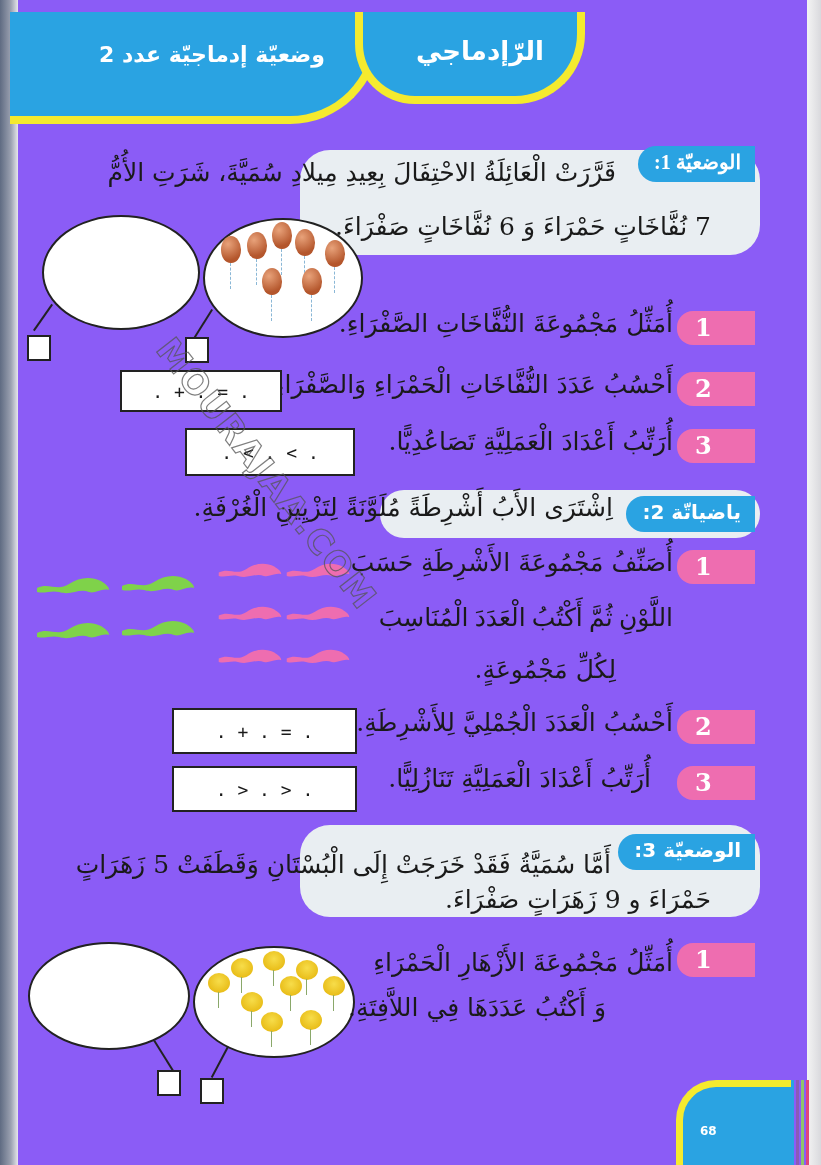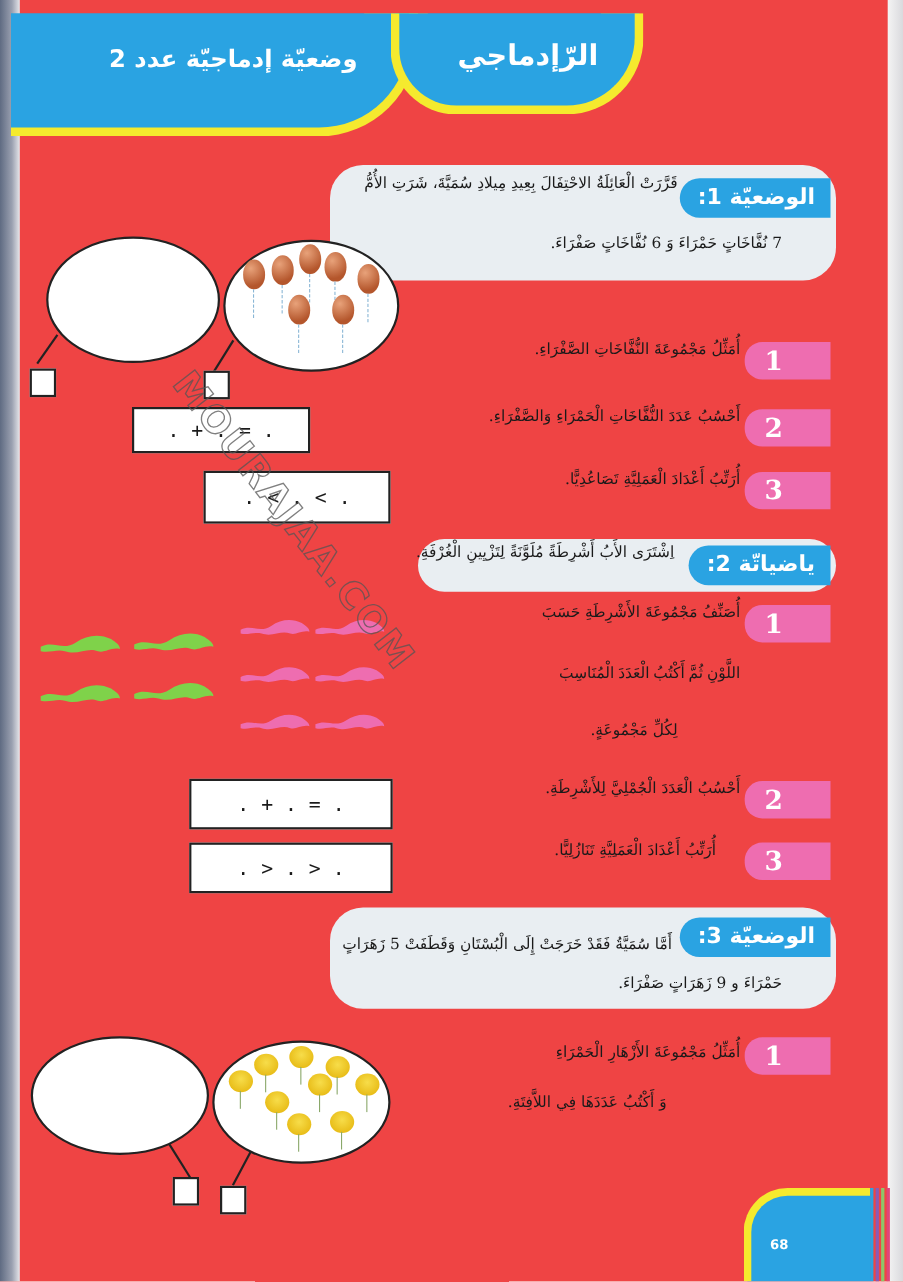--- a/index.html
+++ b/index.html
@@ -1,21 +1,21 @@
 <!DOCTYPE html>
 <html><head>
   <meta charset="utf-8">
   <style>
     * { box-sizing: border-box; margin: 0; padding: 0; }
     html, body { width: 821px; height: 1165px; overflow: hidden; background: #ffffff; }
     body { position: relative; font-family: "DejaVu Serif", serif; color: #1a1a1a; }
 
     .page {
       position: absolute; left: 0; top: 0; width: 821px; height: 1165px;
-      background: #ef4444;
+      background: #8b5cf6;
     }
     .spine-left {
       position: absolute; left: 0; top: 0; width: 18px; height: 1165px;
       background: linear-gradient(to right, #5f6b82, #9aa0b0 60%, #e6e6ea);
     }
     .spine-right {
       position: absolute; right: 0; top: 0; width: 14px; height: 1165px;
       background: linear-gradient(to right, #f4f4f4, #d9d9dd);
     }
 
@@ -52,21 +52,21 @@
       background: #2aa3e2; color: #fff;
       font-family: "DejaVu Sans", sans-serif; font-weight: bold; font-size: 20px;
       border-radius: 18px 0 0 18px;
       padding: 4px 14px 0 16px; direction: rtl; white-space: nowrap;
     }
     .sit-bg {
       position: absolute; background: #e9eef2; border-radius: 30px;
     }
 
     .line {
-      position: absolute; direction: rtl; text-align: right; font-size: 14px; white-space: nowrap;
+      position: absolute; direction: rtl; text-align: right; font-size: 25px; white-space: nowrap;
     }
 
     .num-badge {
       position: absolute; right: 66px; width: 78px; height: 34px;
       background: #ee6db0; color: #fff; font-weight: bold; font-size: 24px;
       border-radius: 16px 0 0 16px; text-align: left; padding-left: 18px; line-height: 34px;
       font-family: "DejaVu Serif", serif;
     }
 
     .ans-box {
@@ -132,21 +132,21 @@
   <div class="spine-right"></div>
 
   <div class="header">
     <div class="hdr-left"></div>
     <div class="hdr-right"></div>
     <div class="hdr-subtitle">وضعيّة إدماجيّة عدد 2</div>
     <div class="hdr-title">الرّإدماجي</div>
   </div>
 
   <div class="sit-bg" style="left:300px; top:150px; width:460px; height:105px;"></div>
-  <div class="sit-label" style="top:162px;">الوضعيّة 1:</div>
+  <div class="sit-label" style="top:146px;font-family:Liberation Serif, serif;">الوضعيّة 1:</div>
   <div class="line" style="right:205px; top:158px;">قَرَّرَتْ الْعَائِلَةُ الاحْتِفَالَ بِعِيدِ مِيلادِ سُمَيَّةَ، شَرَتِ الأُمُّ</div>
   <div class="line" style="right:110px; top:212px;">7 نُفَّاخَاتٍ حَمْرَاءَ وَ 6 نُفَّاخَاتٍ صَفْرَاءَ.</div>
 
   <div class="ellipse" style="left:42px; top:215px; width:158px; height:115px;"></div>
   <div class="ellipse" style="left:203px; top:218px; width:160px; height:120px;"></div>
   <div>
     <div class="balloon" style="left:221px; top:236px;"></div>
     <div class="balloon" style="left:247px; top:232px;"></div>
     <div class="balloon" style="left:272px; top:222px;"></div>
     <div class="balloon" style="left:295px; top:229px;"></div>

